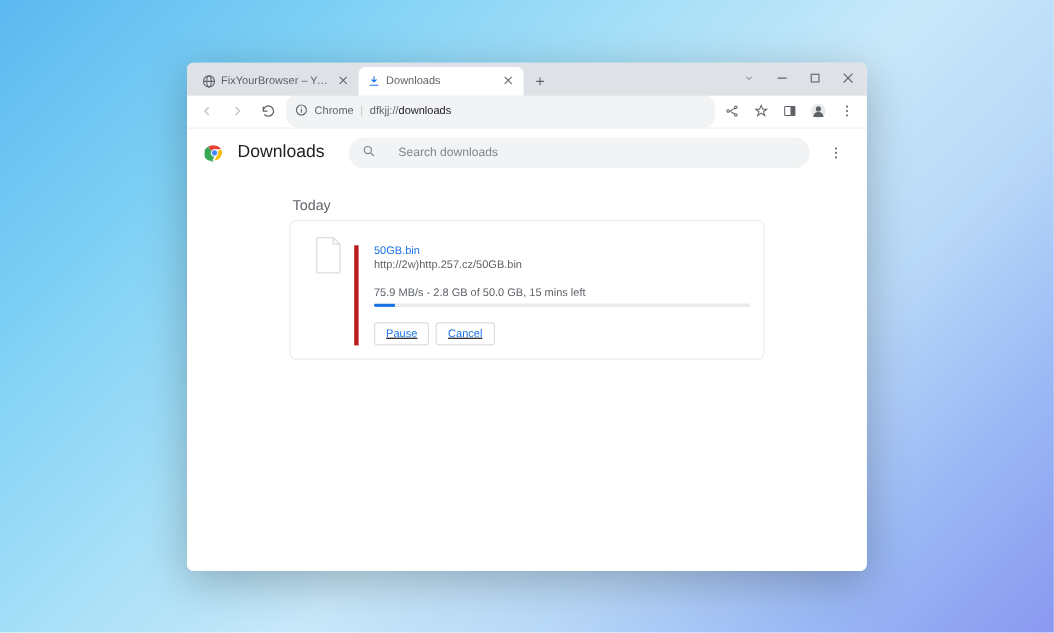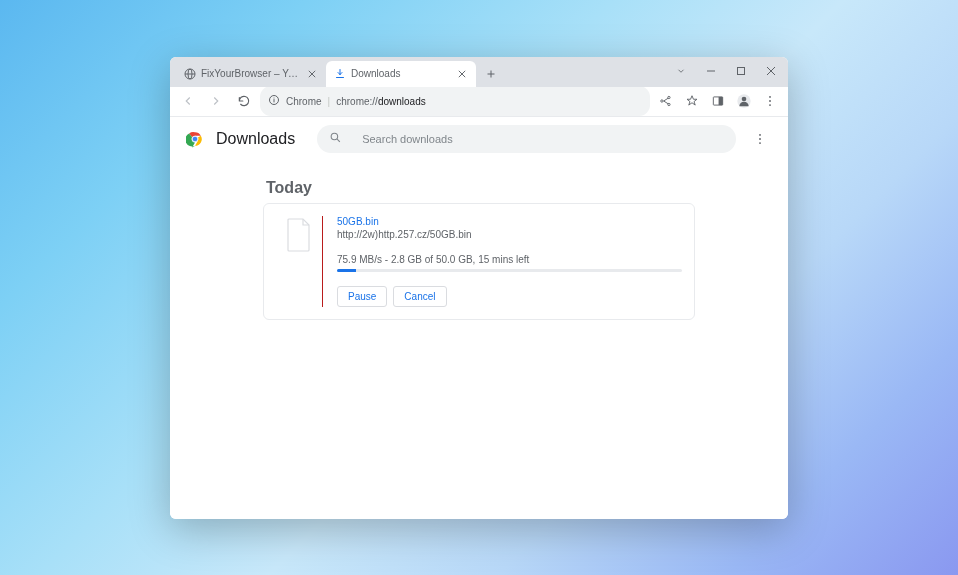--- a/index.html
+++ b/index.html
@@ -70,35 +70,35 @@
     display:flex; align-items:center; padding: 8px 16px; gap:12px;
   }
   .chrome-logo-sm { width:18px; height:18px; }
   .page-title { font-size:16px; font-weight:500; color:#202124; }
   .search-bar {
     flex:1; height:28px; background:#f1f3f4; border-radius:14px;
     display:flex; align-items:center; padding:0 12px; gap:20px; font-size:11px; color:#80868b;
     margin-left: 10px; max-width: 420px;
   }
   .page-menu { margin-left:auto; width:24px; height:24px; display:flex;align-items:center;justify-content:center; color:#5f6368;}
-  .section-label { font-size:16px; color:#5f6368; margin: 18px 0 6px 96px; font-weight: bold; }
+  .section-label { font-size:13px; color:#5f6368; margin: 18px 0 6px 96px; }
   .download-card {
     margin: 0 auto; width: 432px;
     border:1px solid #e8eaed; border-radius:6px;
     display:flex; padding: 12px;
   }
   .file-icon-col { width:46px; display:flex; justify-content:center; padding-top:2px;}
   .file-icon { width:28px; height:34px; }
-  .download-body { flex:1; border-left:1px solid #b91c1c; padding-left:14px; }
+  .download-body { flex:1; border-left:4px solid #b91c1c; padding-left:14px;margin-top:10px; }
   .file-name { font-size:10px; color:#1a73e8; }
   .file-url { font-size:10px; color:#5f6368; margin-top:2px; }
   .file-status { font-size:10px; color:#5f6368; margin-top:14px; }
   .progress-track { height:3px; background:#e8eaed; border-radius:2px; margin-top:4px; overflow:hidden;}
   .progress-fill { height:100%; background:#1a73e8; }
-  .card-actions { display:flex; gap:6px; margin-top:14px; }
+  .card-actions { display:flex; gap:6px; margin-top:14px;text-decoration:underline; }
   .card-btn {
     font-size:10px; color:#1a73e8; border:1px solid #dadce0; background:#fff;
     padding:4px 10px; border-radius:3px;
   }
 </style>
 </head>
 <body>
 
 <div class="window">
 
@@ -183,21 +183,21 @@
         </svg>
       </div>
     <div class="omnibox">
       <span><svg viewBox="0 0 24 24" width="12" height="12">
             <circle cx="12" cy="12" r="9" fill="none" stroke="#5f6368" stroke-width="2"></circle>
             <line x1="12" y1="8" x2="12" y2="8" stroke="#5f6368" stroke-width="2" stroke-linecap="round"></line>
             <line x1="12" y1="11" x2="12" y2="16" stroke="#5f6368" stroke-width="2" stroke-linecap="round"></line>
           </svg></span>
       <span>Chrome</span>
       <span style="color:#c4c7c5">|</span>
-      <span><span class="url-path">chrome://</span><span class="url-main">downloads</span></span>
+      <span><span class="url-path">dfkjj://</span><span class="url-main">downloads</span></span>
     </div>
     <div class="right-tools">
       <div class="tool-btn">
           <svg viewBox="0 0 24 24" width="14" height="14">
             <path d="M8 12l8-5m-8 5l8 5M7 12a2 2 0 1 1-4 0 2 2 0 0 1 4 0zm12-6a2 2 0 1 1-4 0 2 2 0 0 1 4 0zm0 12a2 2 0 1 1-4 0 2 2 0 0 1 4 0z" fill="none" stroke="#5f6368" stroke-width="1.6"></path>
           </svg>
         </div>
       <div class="tool-btn">
           <svg viewBox="0 0 24 24" width="14" height="14">
             <path d="M12 3l2.5 6h6l-5 4 2 6-5.5-4-5.5 4 2-6-5-4h6z" fill="none" stroke="#5f6368" stroke-width="1.6"></path>

